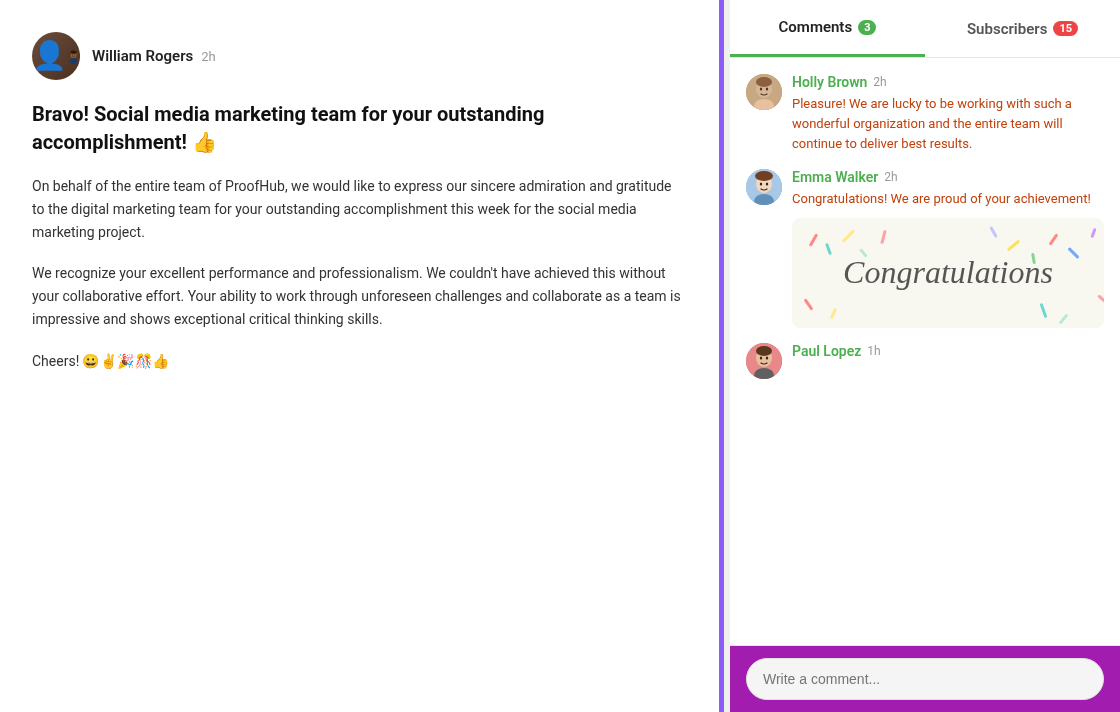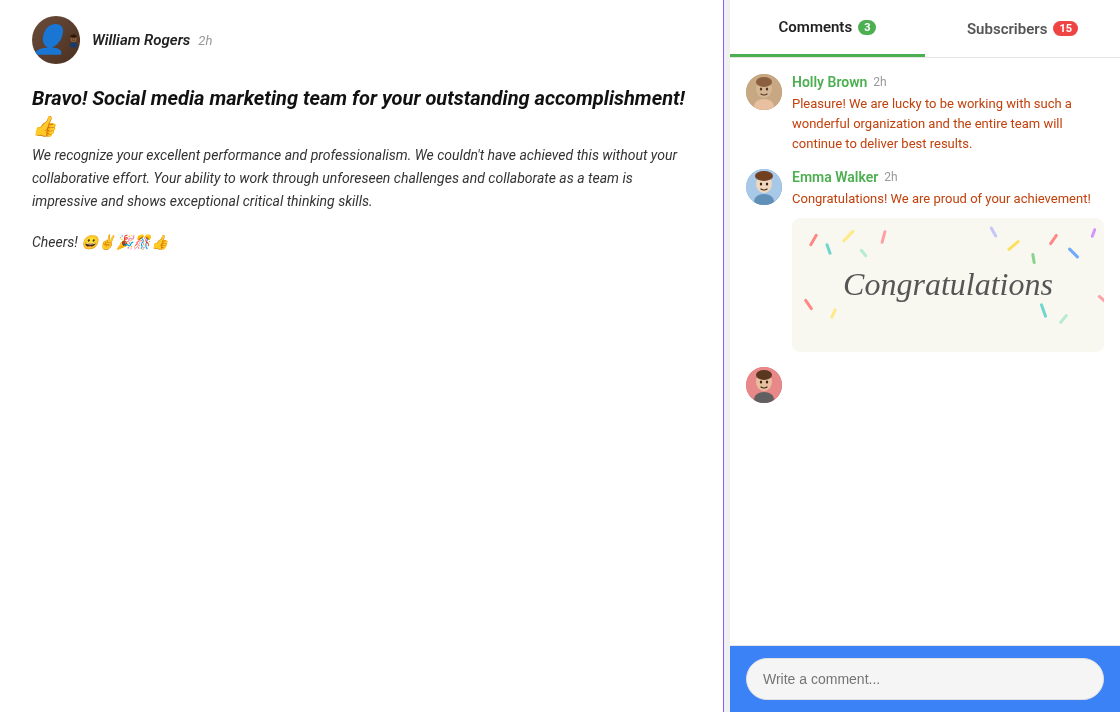--- a/index.html
+++ b/index.html
@@ -8,24 +8,23 @@
       background: #fff;
       display: flex;
       width: 1120px;
       height: 712px;
       overflow: hidden;
     }
 
     
     .left-panel {
       flex: 1;
-      padding: 16px 32px;
+      padding: 32px 32px;
       overflow-y: auto;
-      border-right: 1px solid #8b5cf6;
-      font-style: italic;
+      border-right: 5px solid #8b5cf6;
     }
 
     .post-header {
       display: flex;
       align-items: center;
       gap: 12px;
       margin-bottom: 20px;
     }
 
     .avatar {
@@ -73,21 +72,21 @@
     .post-time {
       font-size: 13px;
       color: #999;
     }
 
     .post-title {
       font-size: 20px;
       font-weight: 700;
       color: #111;
       line-height: 1.4;
-      margin-bottom: 4px;
+      margin-bottom: 19px;
     }
 
     .post-body {
       font-size: 14px;
       color: #333;
       line-height: 1.65;
     }
 
     .post-body p {
       margin-bottom: 18px;
@@ -208,21 +207,21 @@
       font-size: 13px;
       color: #c2410c;
       line-height: 1.55;
     }
 
     .congrats-image {
       width: 100%;
       margin-top: 8px;
       border-radius: 8px;
       background: #f8f8f0;
-      height: 134px;
+      height: 110px;
       display: flex;
       align-items: center;
       justify-content: center;
       position: relative;
       overflow: hidden;
     }
 
     .congrats-text {
       font-family: 'Brush Script MT', cursive;
       font-size: 32px;
@@ -235,21 +234,21 @@
     
     .confetti-piece {
       position: absolute;
       border-radius: 2px;
       opacity: 0.8;
     }
 
     .comment-input-area {
       padding: 12px 16px;
       border-top: 1px solid #e5e5e5;
-      background: #3b82f6;
+      background: #a21caf;
     }
 
     .comment-input {
       width: 100%;
       padding: 12px 16px;
       border-radius: 24px;
       border: 1px solid #e0e0e0;
       background: #f5f5f5;
       font-size: 14px;
       color: #999;
@@ -294,20 +293,21 @@
     </div>
     <div class="author-info">
       <span class="author-name">William Rogers</span>
       <span class="post-time">2h</span>
     </div>
   </div>
 
   <div class="post-title">Bravo! Social media marketing team for your outstanding accomplishment! 👍</div>
 
   <div class="post-body">
+    <p>On behalf of the entire team of ProofHub, we would like to express our sincere admiration and gratitude to the digital marketing team for your outstanding accomplishment this week for the social media marketing project.</p>
     <p>We recognize your excellent performance and professionalism. We couldn't have achieved this without your collaborative effort. Your ability to work through unforeseen challenges and collaborate as a team is impressive and shows exceptional critical thinking skills.</p>
     <p>Cheers!  😀✌️🎉🎊👍</p>
   </div>
 </div>
 
 <div class="divider"></div>
 
 <div class="right-panel">
 
   <div class="tabs-header">
@@ -392,20 +392,24 @@
           <rect width="36" height="36" rx="18" fill="#e88888"></rect>
           <ellipse cx="18" cy="15" rx="8" ry="9" fill="#e8c0a0"></ellipse>
           <ellipse cx="18" cy="8" rx="8" ry="5" fill="#5a3820"></ellipse>
           <ellipse cx="18" cy="32" rx="10" ry="7" fill="#606060"></ellipse>
           <ellipse cx="15" cy="15" rx="1.2" ry="1.5" fill="#3a2010"></ellipse>
           <ellipse cx="21" cy="15" rx="1.2" ry="1.5" fill="#3a2010"></ellipse>
           <path d="M15 20 Q18 22 21 20" stroke="#3a2010" stroke-width="1.2" fill="none" stroke-linecap="round"></path>
         </svg>
       </div>
       <div class="comment-content">
+        <div class="comment-header">
+          <span class="commenter-name">Paul Lopez</span>
+          <span class="comment-time">1h</span>
+        </div>
       </div>
     </div>
 
   </div>
 
   <div class="comment-input-area">
     <input type="text" class="comment-input" placeholder="Write a comment..." style="">
   </div>
 
 </div>

